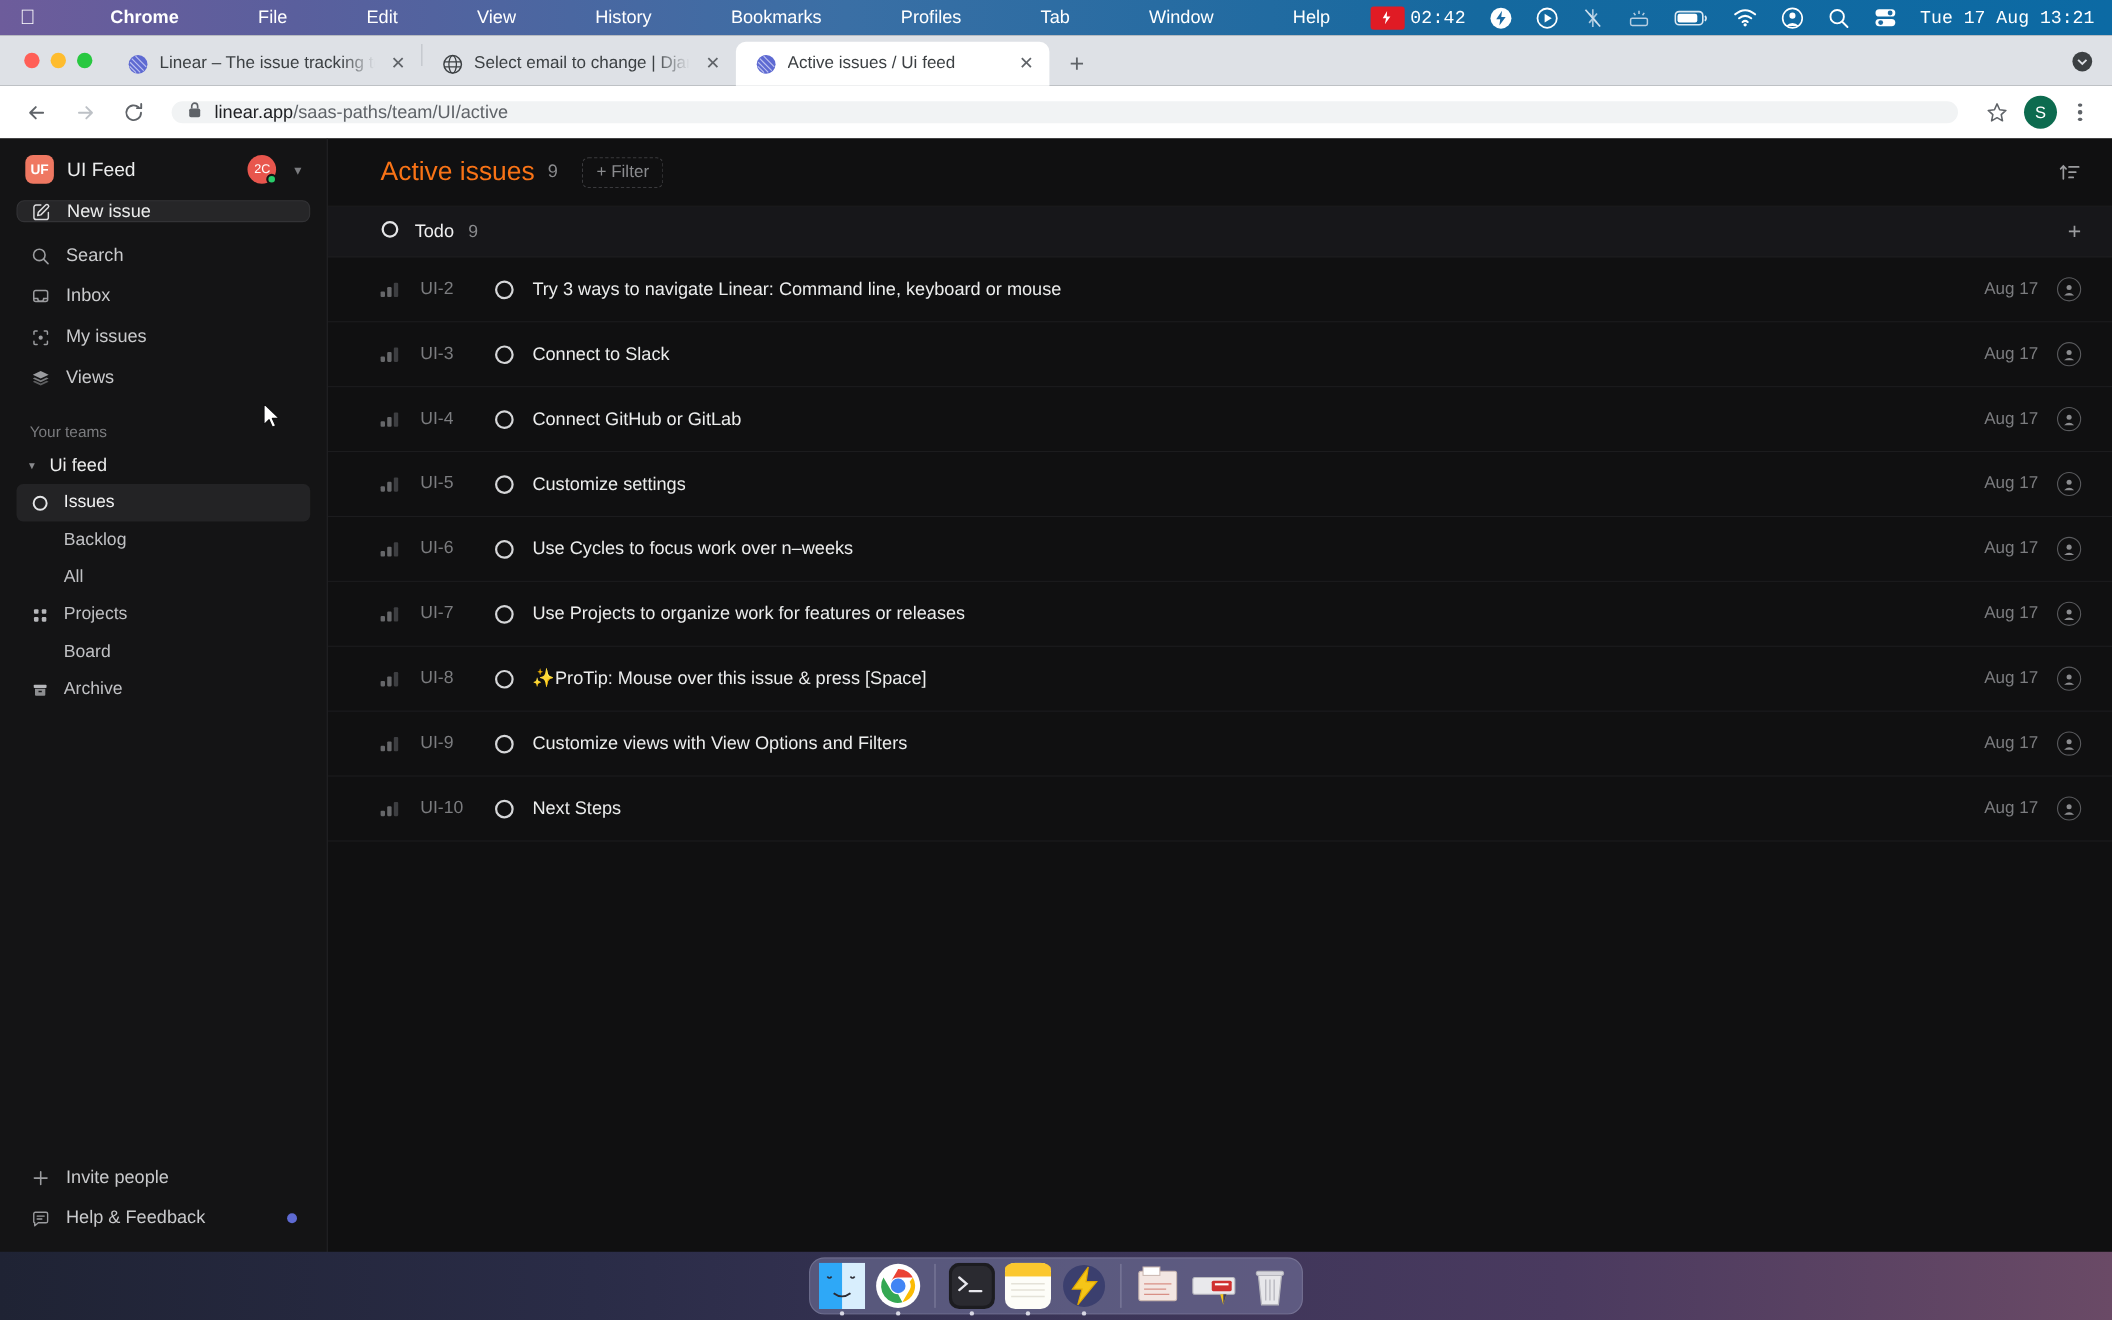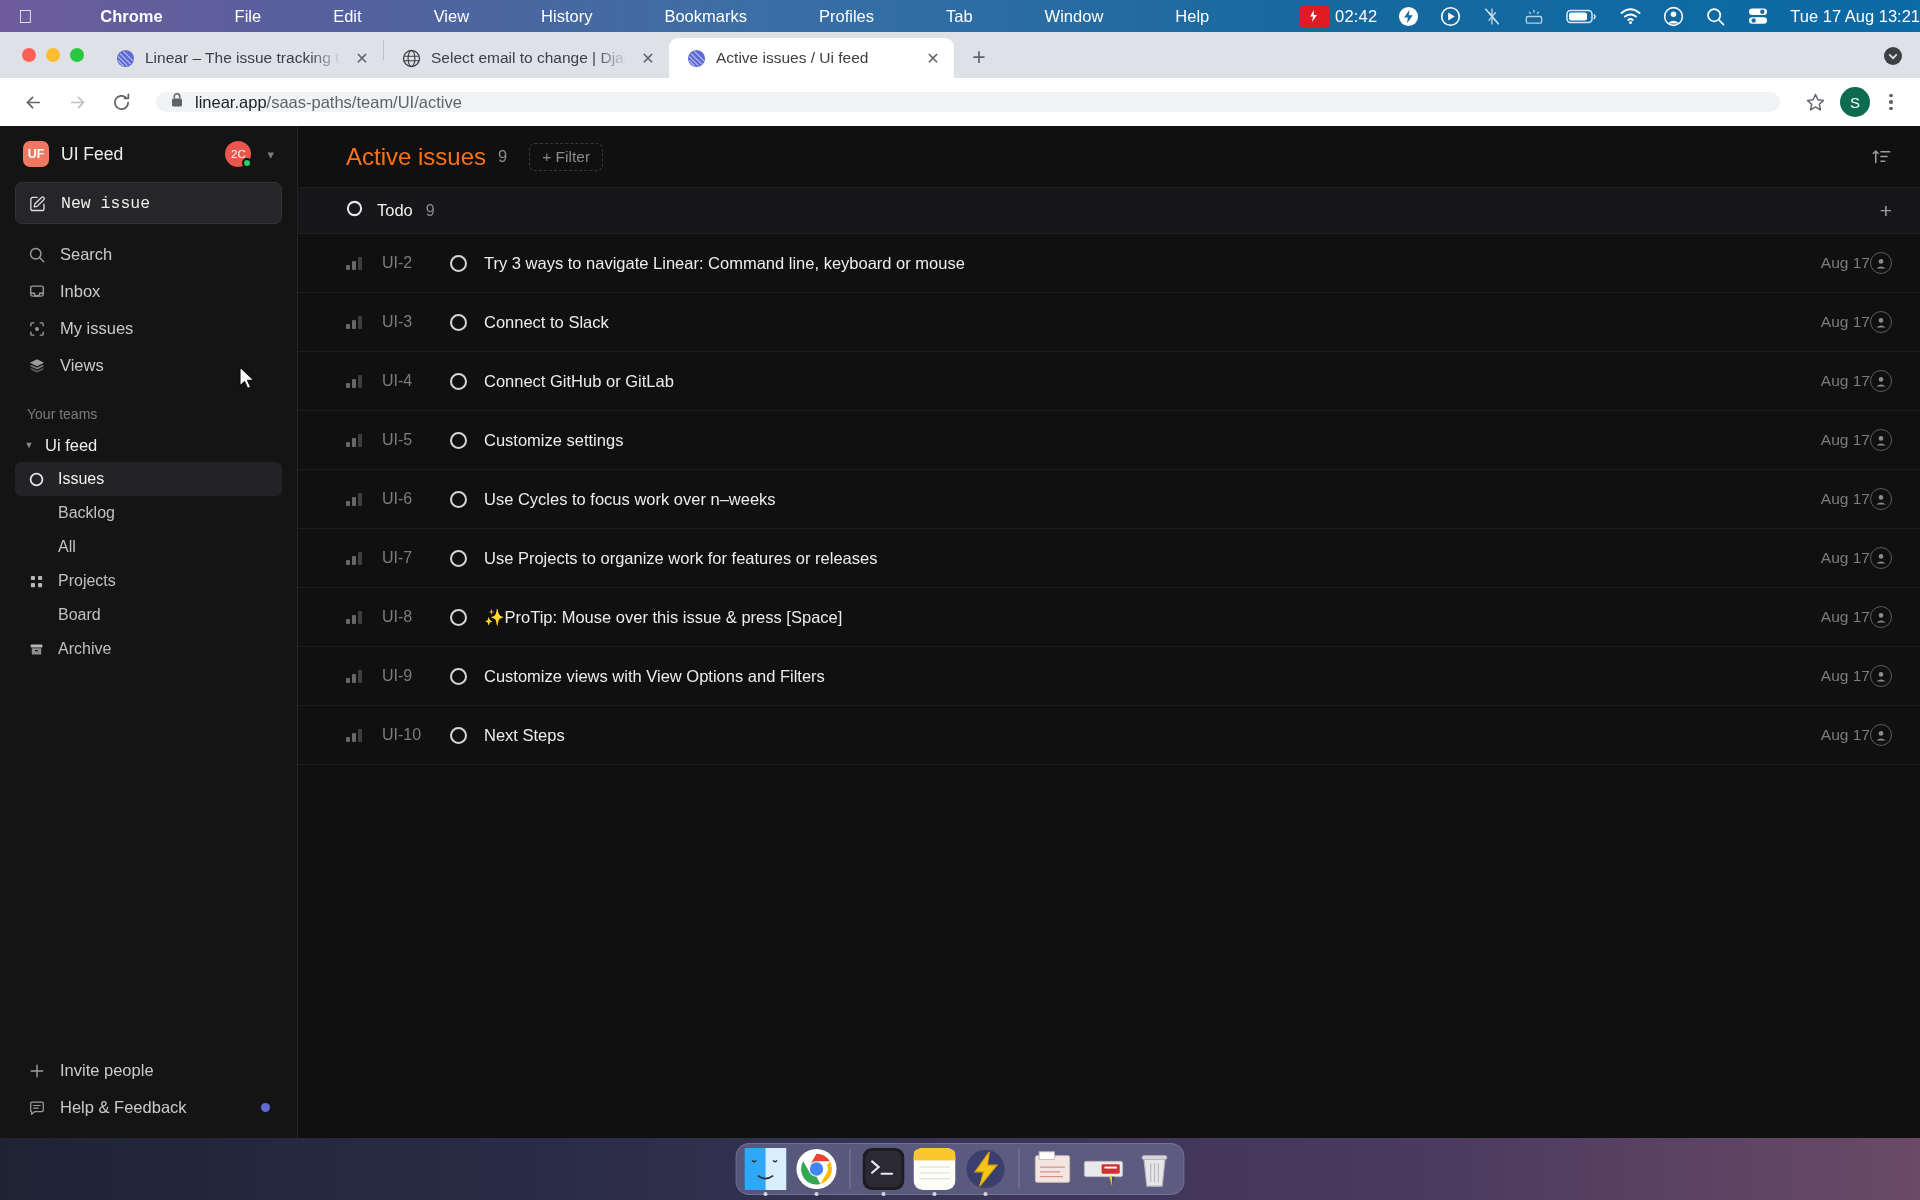--- a/index.html
+++ b/index.html
@@ -12,21 +12,21 @@
   
   .menubar {
     position: absolute; top: 0; left: 0; width: 1920px; height: 32px;
     background: linear-gradient(90deg, #6d5c9b 0%, #5a5f9d 14%, #3a6fa5 40%, #15699f 70%, #0c6aa4 100%);
     display: flex; align-items: center; color: #fff; font-size: 16.5px;
   }
   .menubar .apple { margin-left: 18px; margin-right: 22px; font-size: 19px; line-height: 1; }
   .menubar .mi { margin-right: 26px; white-space: nowrap; margin-left: 46px; }
   .menubar .mi.bold { font-weight: bold; }
   .menubar .spacer { flex: 1; }
-  .mb-right { display: flex; align-items: center; gap: 21px; }
+  .mb-right { display: flex; align-items: center; margin-right: 16px; gap: 21px; font-family: Liberation Mono, monospace; }
   .rec-badge { display: flex; align-items: center; gap: 5px; }
   .rec-chip {
     background: #e01b24; width: 31px; height: 21px; border-radius: 3px;
     display: flex; align-items: center; justify-content: center; font-size: 14px;
   }
   .rec-time { font-size: 16.5px; font-weight: 500; letter-spacing: .2px; }
   .mb-icon { display: flex; align-items: center; justify-content: center; }
   .mb-clock { font-size: 16.5px; white-space: nowrap; }
 
   
@@ -108,23 +108,23 @@
     background: #e8564d; color: #fff; display: flex; align-items: center;
     justify-content: center; font-size: 11.5px; font-weight: 500;
   }
   .ws-avatar .dot {
     position: absolute; right: -1px; bottom: -1px; width: 10px; height: 10px;
     border-radius: 50%; background: #29cc6a; border: 2px solid #141415;
   }
   .ws-chev { color: #7b7c7f; font-size: 13px; margin-left: 4px; }
 
   .new-issue {
-    height: 42px; border-radius: 7px; background: #262628; border: 1px solid #333336;
+    height: 20px; border-radius: 7px; background: #262628; border: 1px solid #333336;
     display: flex; align-items: center; gap: 14px; padding: 0 12px;
-    font-size: 16.5px; color: #eceded; margin-bottom: 12px; font-family: Liberation Mono, monospace;
+    font-size: 16.5px; color: #eceded; margin-bottom: 12px;
   }
 
   .nav-item {
     height: 37px; display: flex; align-items: center; gap: 14px; padding: 0 12px;
     border-radius: 6px; font-size: 16.5px; color: #c9cacc;
   }
   .nav-item .ic { width: 19px; height: 19px; flex: 0 0 19px; display: flex; align-items: center; justify-content: center; color: #9b9c9f; }
 
   .section-label { font-size: 14px; color: #7b7c7f; padding: 0 12px; margin: 22px 0 6px; }
   .team-row { height: 34px; display: flex; align-items: center; gap: 10px; padding: 0 8px; font-size: 16.5px; color: #eceded; }
@@ -174,21 +174,21 @@
     border-bottom: 1px solid #1c1c1e; gap: 0;
   }
   .prio { width: 22px; flex: 0 0 22px; display: flex; align-items: flex-end; gap: 2px; height: 13px; }
   .prio i { width: 4px; background: #66676a; display: block; border-radius: 1px; }
   .prio i:nth-child(1) { height: 5px; }
   .prio i:nth-child(2) { height: 9px; }
   .prio i:nth-child(3) { height: 13px; background: #3d3e41; }
   .issue-id { width: 68px; flex: 0 0 68px; font-size: 16px; color: #7b7c7f; margin-left: 14px; }
   .status-ring { width: 17px; height: 17px; flex: 0 0 17px; border-radius: 50%; border: 2.2px solid #d5d6d8; }
   .issue-title { font-size: 16.5px; color: #eceded; margin-left: 17px; white-space: nowrap; overflow: hidden; }
-  .issue-right { margin-left: auto; display: flex; align-items: center; }
+  .issue-right { margin-left: auto; display: flex; align-items: center; gap: 17px; }
   .issue-date { font-size: 15.5px; color: #7b7c7f; }
   .assignee {
     width: 22px; height: 22px; border-radius: 50%; border: 1.4px solid #5a5b5e;
     display: flex; align-items: center; justify-content: center;
   }
 
   .cursor { position: absolute; left: 238px; top: 240px; width: 20px; height: 26px; pointer-events: none; z-index: 40; }
 
   
   .deskbg {

